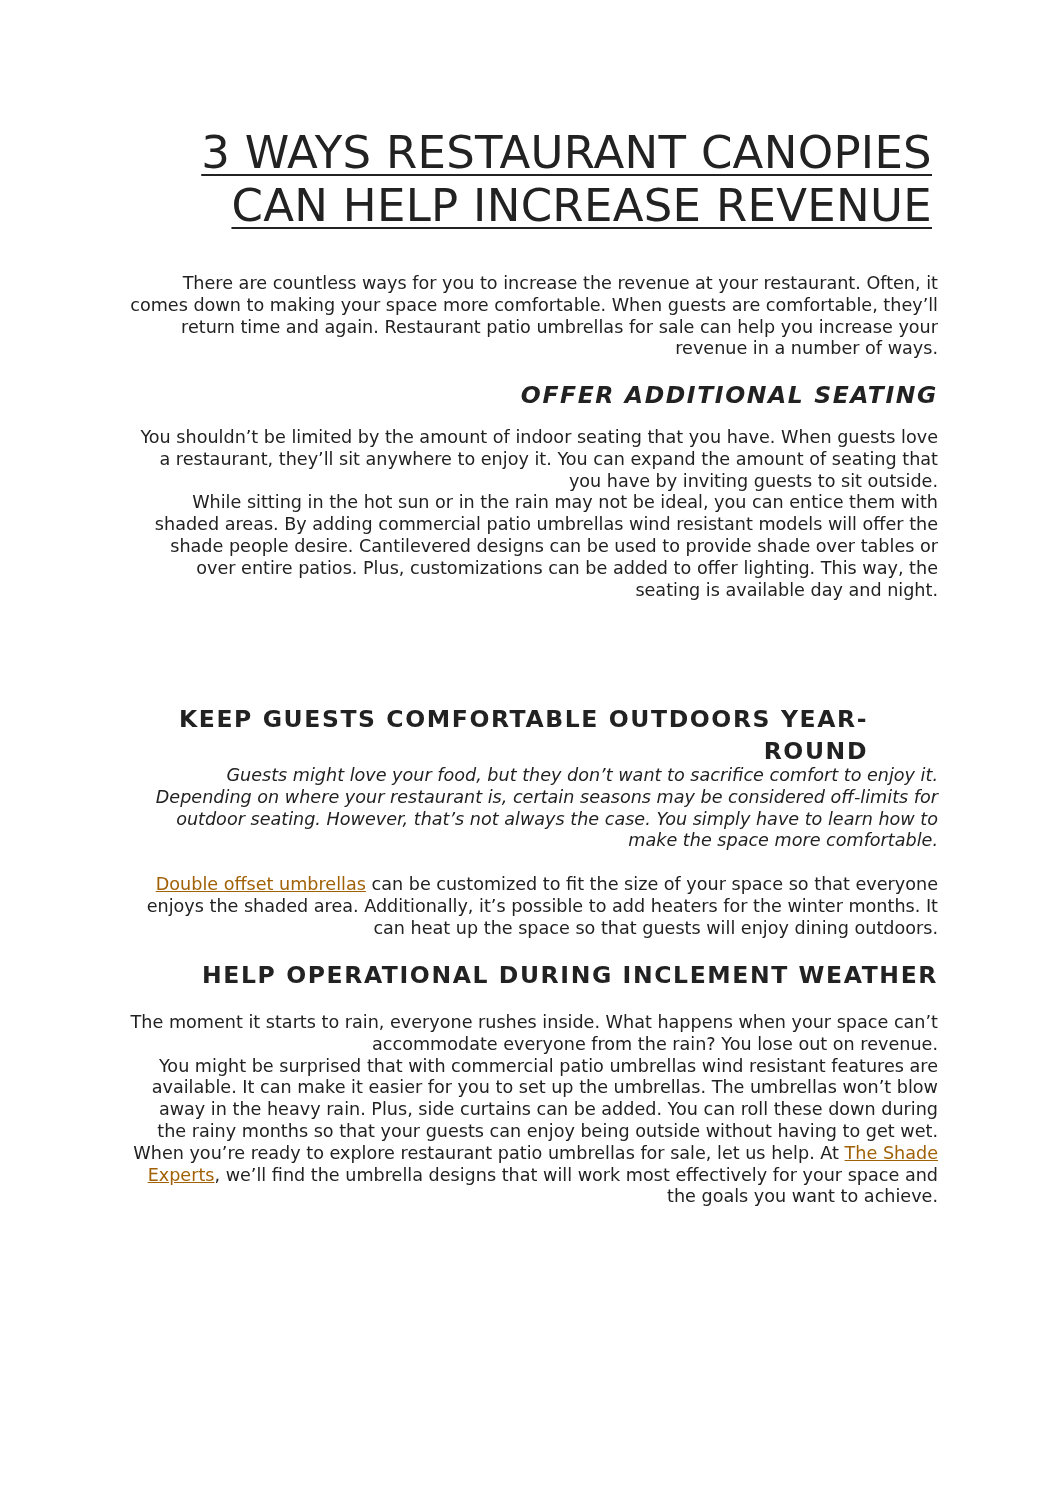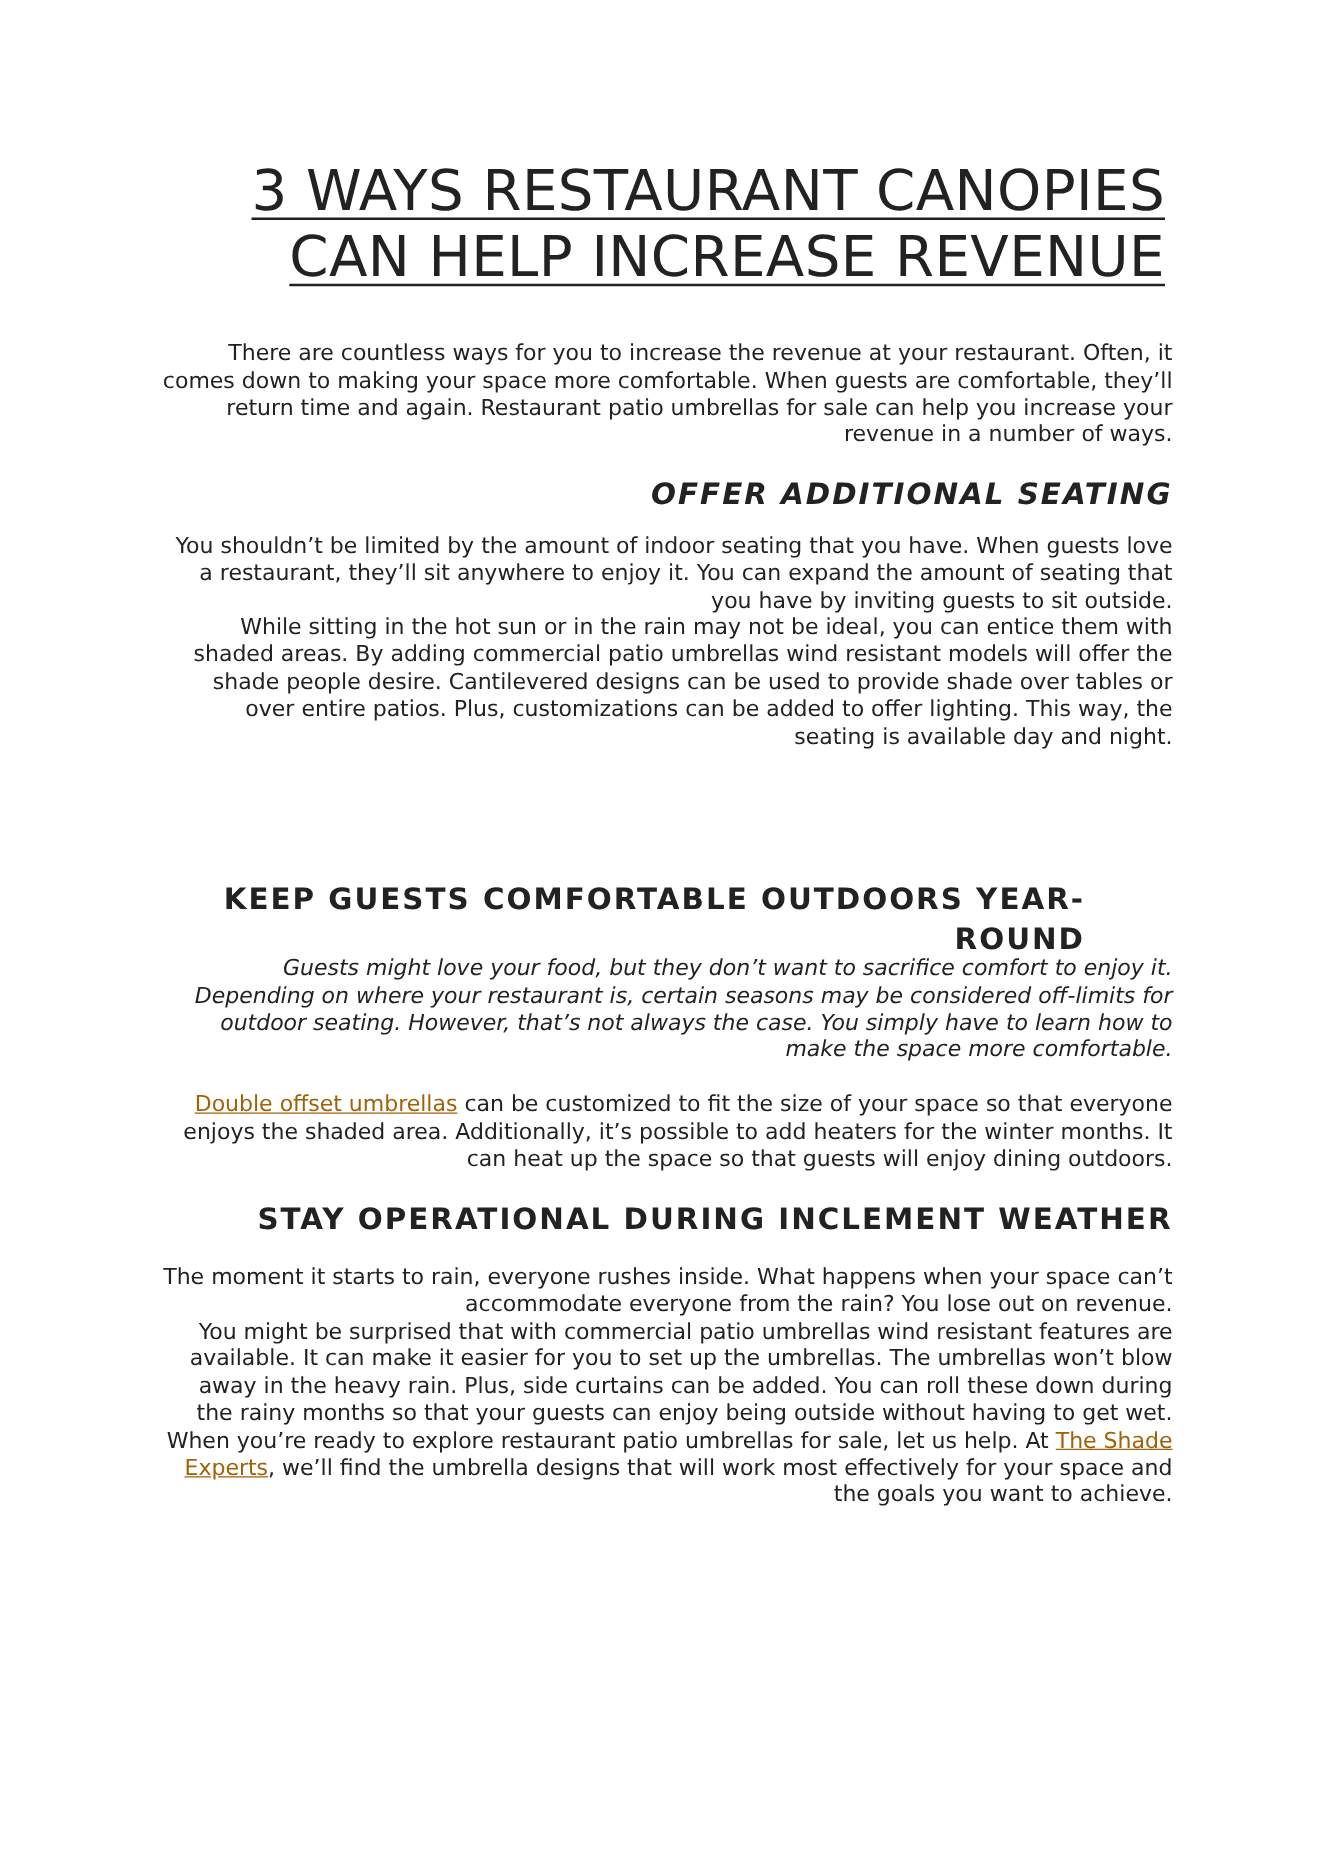--- a/index.html
+++ b/index.html
@@ -38,21 +38,21 @@
     <h2 class="h2" style="width:740px;">KEEP GUESTS COMFORTABLE OUTDOORS YEAR-ROUND</h2>
   </div>
   <div class="blk" style="top:765px;font-style:italic;">
     <p class="body-text">Guests might love your food, but they don’t want to sacrifice comfort to enjoy it. Depending on where your restaurant is, certain seasons may be considered off-limits for outdoor seating. However, that’s not always the case. You simply have to learn how to make the space more comfortable.</p>
   </div>
   <div class="blk" style="top:874px;">
     <p class="body-text"><a href="#">Double offset umbrellas</a><span> can be customized to fit the size of your space so that everyone enjoys the shaded area. Additionally, it’s possible to add heaters for the winter months. It can heat up the space so that guests will enjoy dining outdoors.</span></p>
   </div>
 
   <div class="blk" style="top:959px;">
-    <h2 class="h2">STAY OPERATIONAL DURING INCLEMENT WEATHER</h2>
+    <h2 class="h2">HELP OPERATIONAL DURING INCLEMENT WEATHER</h2>
   </div>
   <div class="blk" style="top:1012px;">
     <p class="body-text">The moment it starts to rain, everyone rushes inside. What happens when your space can’t accommodate everyone from the rain? You lose out on revenue.</p>
     <p class="body-text">You might be surprised that with commercial patio umbrellas wind resistant features are available. It can make it easier for you to set up the umbrellas. The umbrellas won’t blow away in the heavy rain. Plus, side curtains can be added. You can roll these down during the rainy months so that your guests can enjoy being outside without having to get wet.</p>
     <p class="body-text"><span>When you’re ready to explore restaurant patio umbrellas for sale, let us help. At </span><a href="#">The Shade Experts</a><span>, we’ll find the umbrella designs that will work most effectively for your space and the goals you want to achieve.</span></p>
   </div>
 
 </div>
 
 </body></html>

